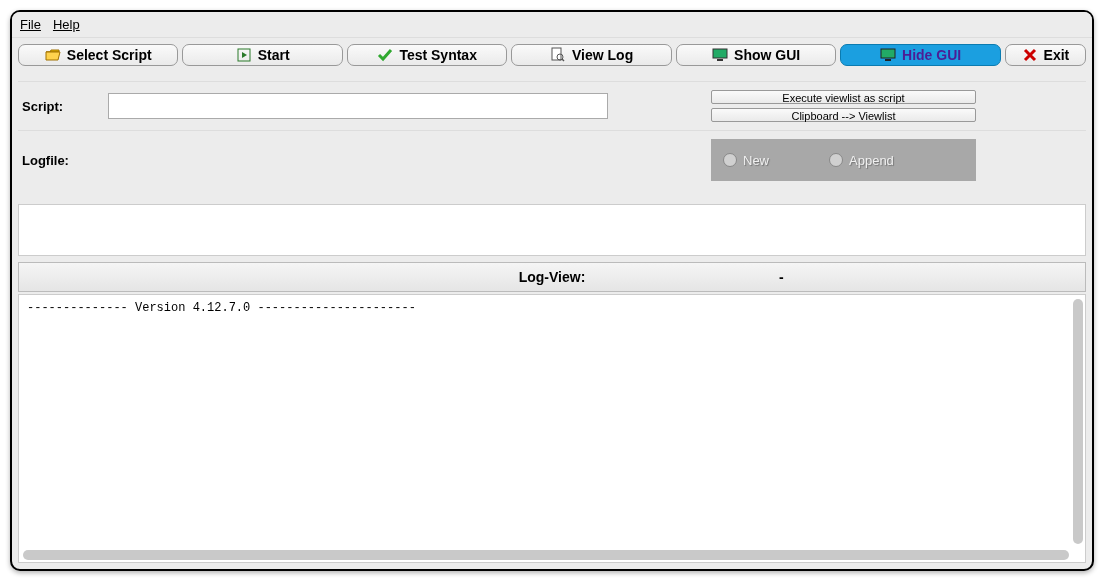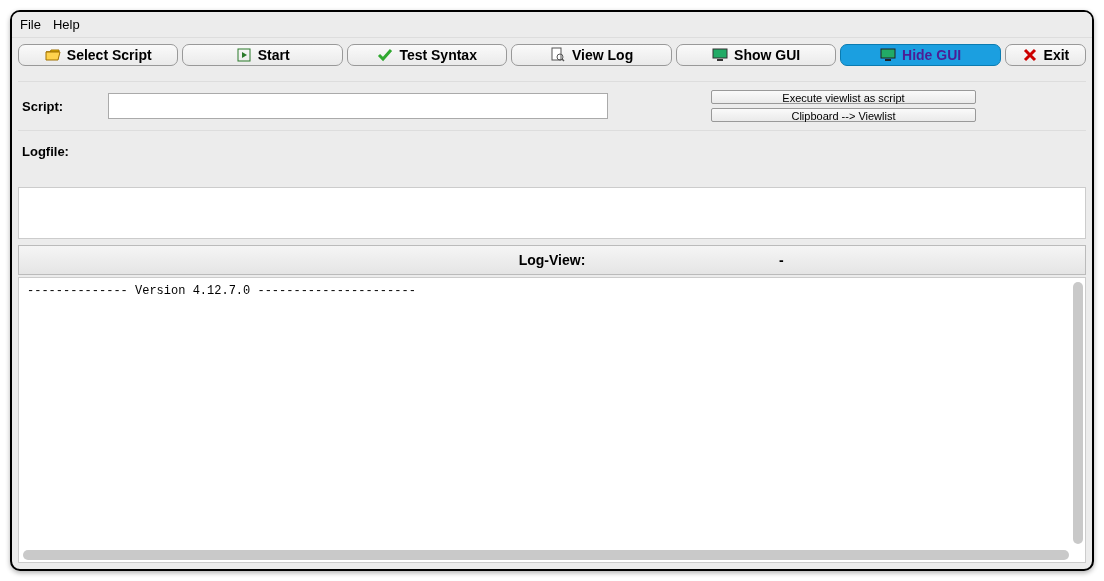--- a/index.html
+++ b/index.html
@@ -23,21 +23,21 @@
   }
   .menubar {
     display: flex;
     padding: 4px 8px;
     gap: 12px;
     background: #ececec;
     border-bottom: 1px solid #ddd;
     height: 26px;
     align-items: center;
   }
-  .menubar span { cursor: default; }
+  .menubar span { cursor: default; text-decoration: underline; }
   .toolbar {
     display: flex;
     gap: 4px;
     padding: 6px 6px;
     background: #ececec;
   }
   .tbtn {
     flex: 1;
     display: flex;
     align-items: center;
@@ -259,20 +259,30 @@
     <div class="row script">
       <div class="label-cell">Script:</div>
       <input class="script-input" value="" style="">
       <div class="right-btns">
         <button class="small-btn">Execute viewlist as script</button>
         <button class="small-btn">Clipboard --&gt; Viewlist</button>
       </div>
     </div>
     <div class="row logfile">
       <div class="label-cell">Logfile:</div>
+      <div class="radio-panel">
+        <div class="radio-item">
+          <span class="radio-dot"></span>
+          <span>New</span>
+        </div>
+        <div class="radio-item">
+          <span class="radio-dot"></span>
+          <span>Append</span>
+        </div>
+      </div>
     </div>
   </div>
 
   <div class="spacer-white"></div>
 
   <div class="logview-header">
     <span>Log-View:</span>
     <span class="logview-dash">-</span>
   </div>
 

